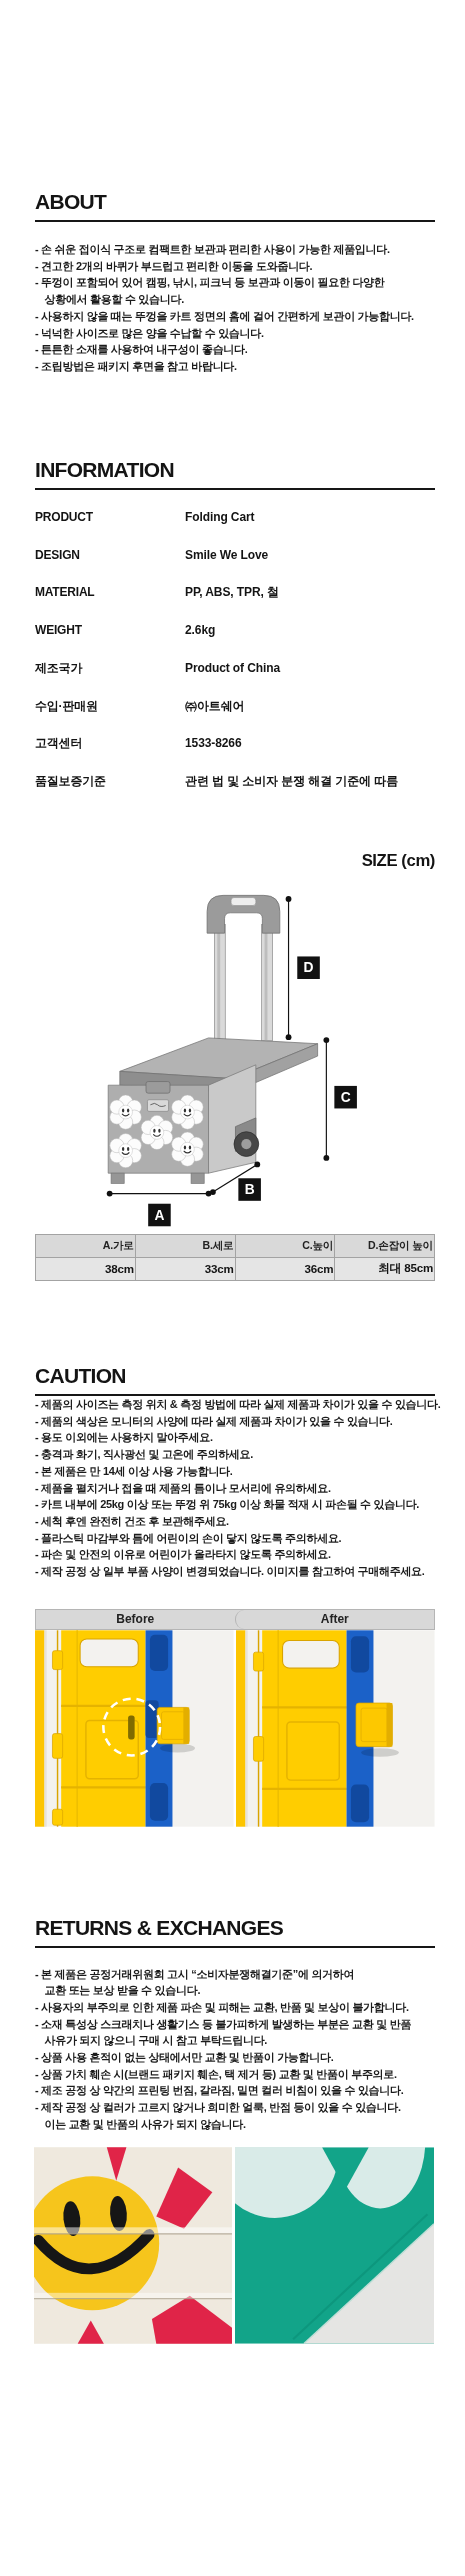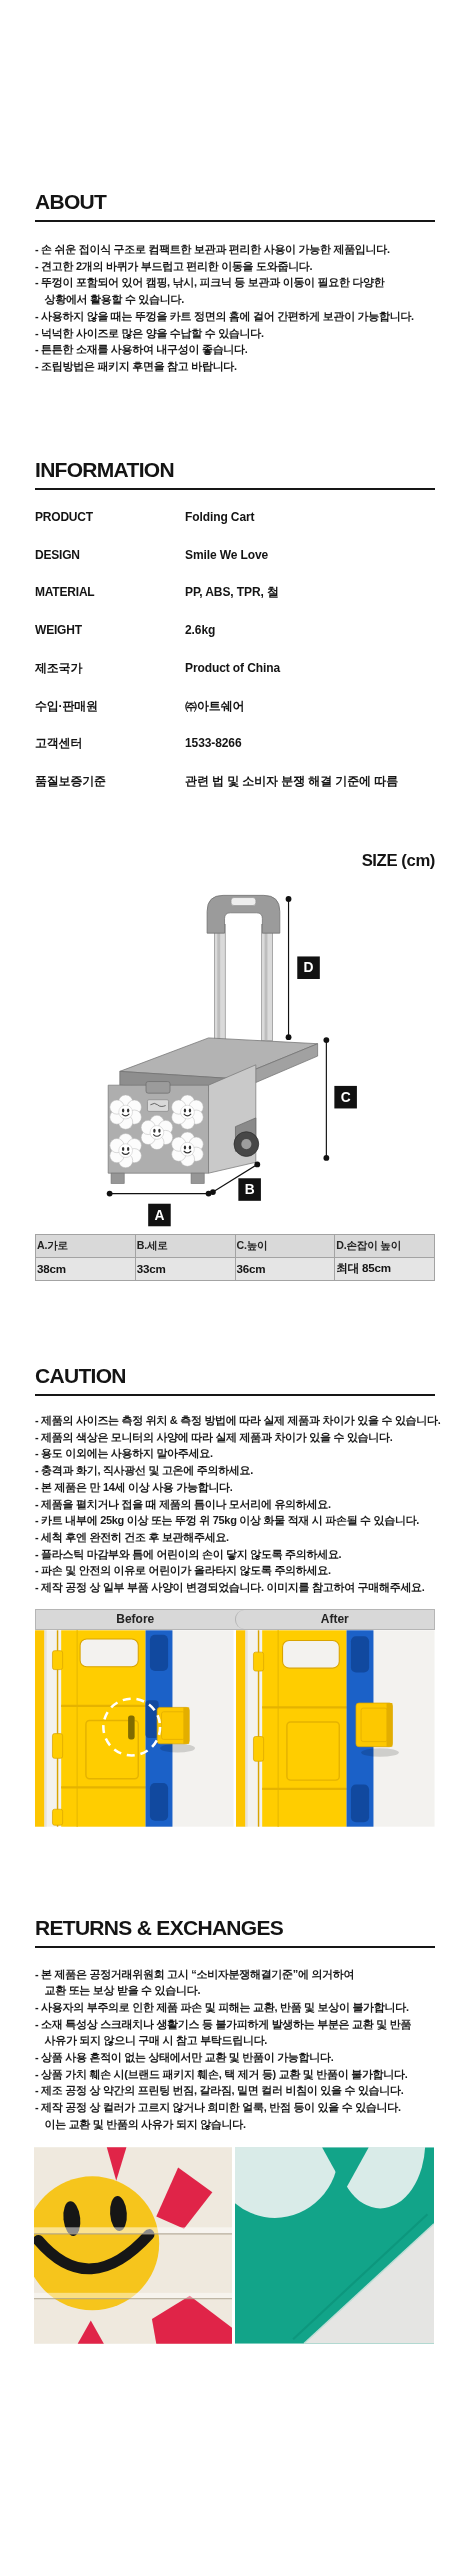--- a/index.html
+++ b/index.html
@@ -29,21 +29,21 @@
   .info-label{width:122px;flex:none;letter-spacing:-0.2px;}
   .info-value{flex:1;white-space:pre-line;letter-spacing:-0.1px;}
   
   #size{height:429px;}
   .cart-wrap{position:absolute;left:-16.7px;top:35px;}
   .size-table{
     position:absolute;left:0;top:381px;width:400px;
     border-collapse:collapse;table-layout:fixed;
   }
   .size-table th,.size-table td{
-    border:0.7px solid #a3a3a3;text-align:left;font-weight:bold;letter-spacing:-0.2px;
+    border:0.7px solid #a3a3a3;text-align:right;font-weight:bold;letter-spacing:-0.2px;
   }
   .size-table th{background:#d9d9d9;height:19.7px;font-size:10.6px;color:#222;}
   .size-table td{background:#e5e5e5;height:20.4px;font-size:11.6px;color:#141414;}
   
   #beforeafter{position:absolute;left:35px;top:1609px;width:400px;}
   .ba-header{display:flex;height:21px;background:#d8d8d8;border:0.7px solid #b5b5b5;box-sizing:border-box;}
   .ba-cell{flex:1;text-align:center;line-height:19.7px;font-size:12px;font-weight:bold;color:#222;border-radius:9px;}
   .ba-cell + .ba-cell{border-left:0.7px solid #b5b5b5;}
   .ba-photos{display:flex;gap:2.9px;height:197px;}
   .ba-photos svg{display:block;}
@@ -217,21 +217,21 @@
       <td>33cm</td>
       <td>36cm</td>
       <td>최대 85cm</td>
     </tr>
   </tbody>
     </table>
 </section>
 
 <section class="sec" id="caution" style="top:1365px;">
   <h2 class="sec-title">CAUTION</h2>
-  <div class="bullets" style="margin-top:16px;">
+  <div class="bullets" style="margin-top:0;">
 
   <div class="bl">- 제품의 사이즈는 측정 위치 &amp; 측정 방법에 따라 실제 제품과 차이가 있을 수 있습니다.</div>
       <div class="bl">- 제품의 색상은 모니터의 사양에 따라 실제 제품과 차이가 있을 수 있습니다.</div>
       <div class="bl">- 용도 이외에는 사용하지 말아주세요.</div>
       <div class="bl">- 충격과 화기, 직사광선 및 고온에 주의하세요.</div>
       <div class="bl">- 본 제품은 만 14세 이상 사용 가능합니다.</div>
       <div class="bl">- 제품을 펼치거나 접을 때 제품의 틈이나 모서리에 유의하세요.</div>
       <div class="bl">- 카트 내부에 25kg 이상 또는 뚜껑 위 75kg 이상 화물 적재 시 파손될 수 있습니다.</div>
       <div class="bl">- 세척 후엔 완전히 건조 후 보관해주세요.</div>
       <div class="bl">- 플라스틱 마감부와 틈에 어린이의 손이 닿지 않도록 주의하세요.</div>
@@ -300,21 +300,21 @@
 <section class="sec" id="returns" style="top:1917px;">
   <h2 class="sec-title">RETURNS &amp; EXCHANGES</h2>
   <div class="bullets" style="margin-top:17.5px;">
 
   <div class="bl">- 본 제품은 공정거래위원회 고시 “소비자분쟁해결기준”에 의거하여</div>
       <div class="bl cont">교환 또는 보상 받을 수 있습니다.</div>
       <div class="bl">- 사용자의 부주의로 인한 제품 파손 및 피해는 교환, 반품 및 보상이 불가합니다.</div>
       <div class="bl">- 소재 특성상 스크래치나 생활기스 등 불가피하게 발생하는 부분은 교환 및 반품</div>
       <div class="bl cont">사유가 되지 않으니 구매 시 참고 부탁드립니다.</div>
       <div class="bl">- 상품 사용 흔적이 없는 상태에서만 교환 및 반품이 가능합니다.</div>
-      <div class="bl">- 상품 가치 훼손 시(브랜드 패키지 훼손, 택 제거 등) 교환 및 반품이 불가합니다.</div>
+      <div class="bl">- 상품 가치 훼손 시(브랜드 패키지 훼손, 택 제거 등) 교환 및 반품이 부주의로.</div>
       <div class="bl">- 제조 공정 상 약간의 프린팅 번짐, 갈라짐, 밑면 컬러 비침이 있을 수 있습니다.</div>
       <div class="bl">- 제작 공정 상 컬러가 고르지 않거나 희미한 얼룩, 반점 등이 있을 수 있습니다.</div>
       <div class="bl cont">이는 교환 및 반품의 사유가 되지 않습니다.</div>
     </div>
 </section>
 
 <div id="bottomphotos">
 
   <svg width="198" height="197" viewBox="0 0 272 270">
     <rect width="272" height="270" fill="#efe9de"></rect>

